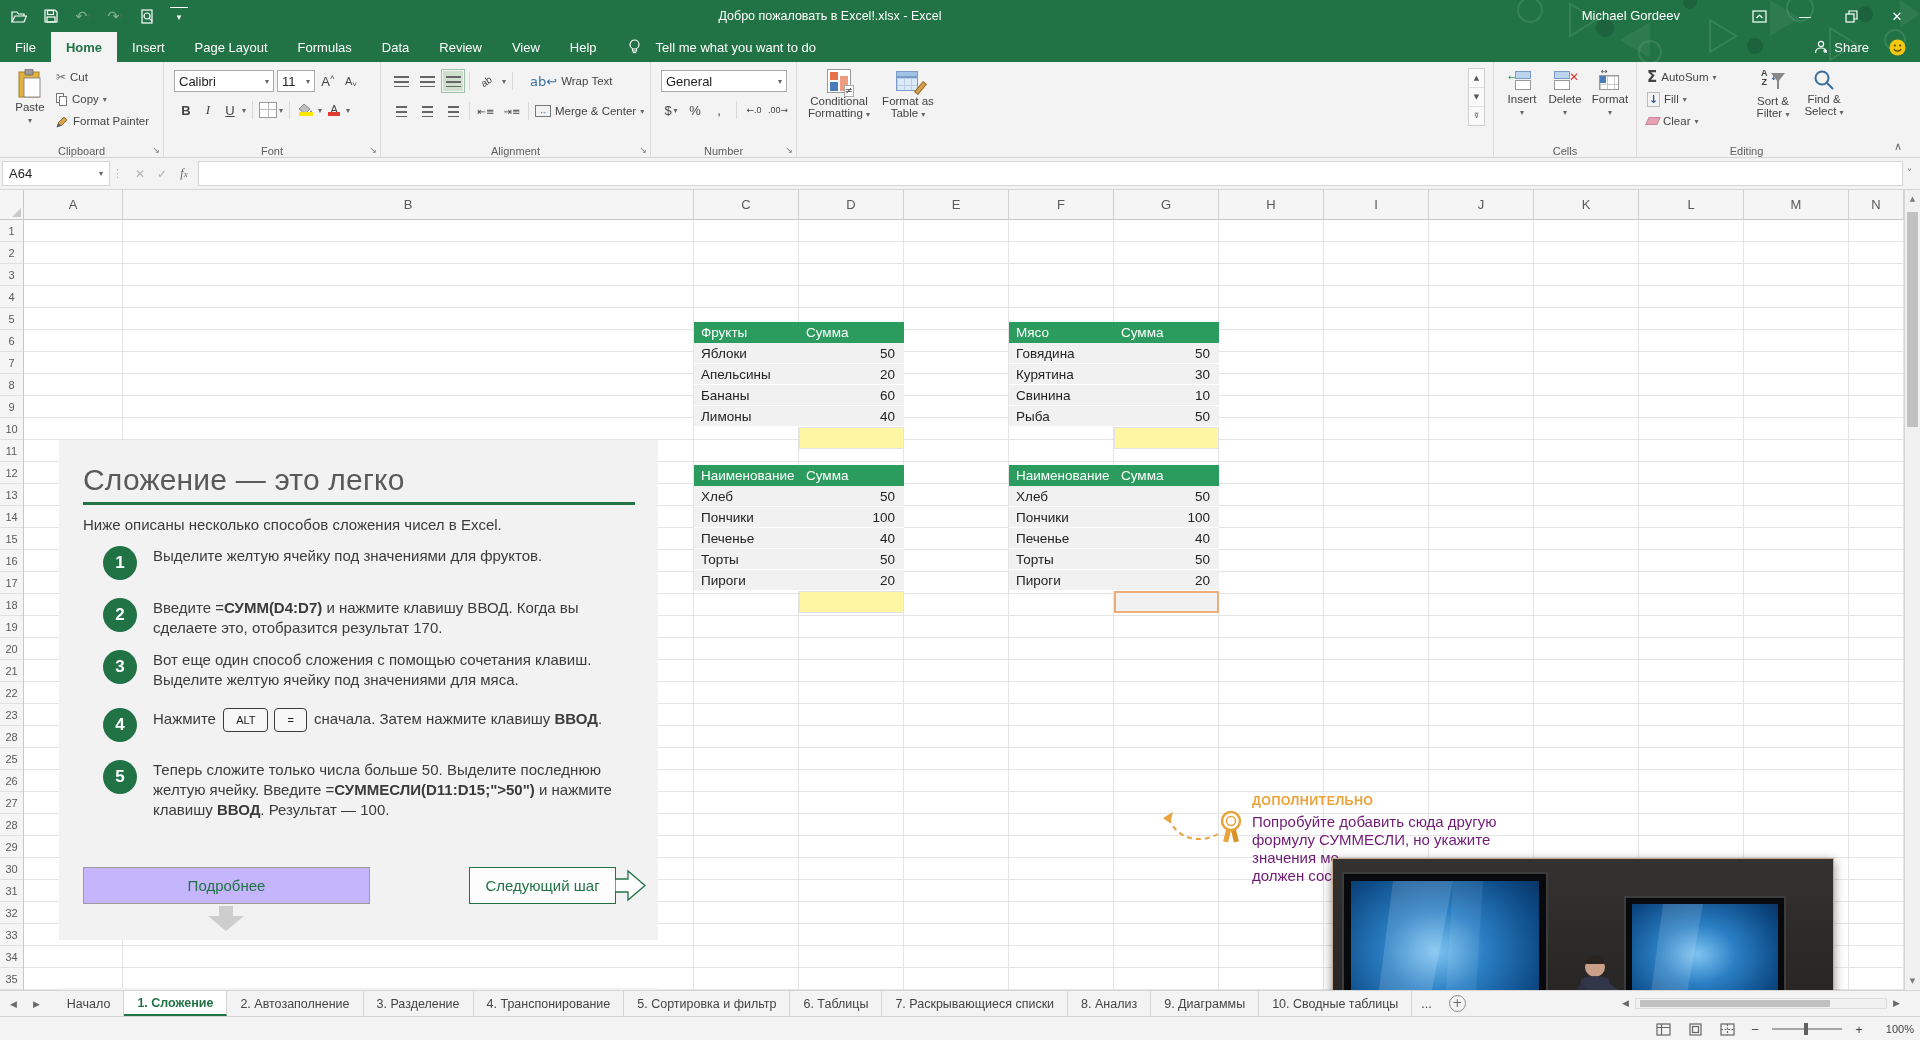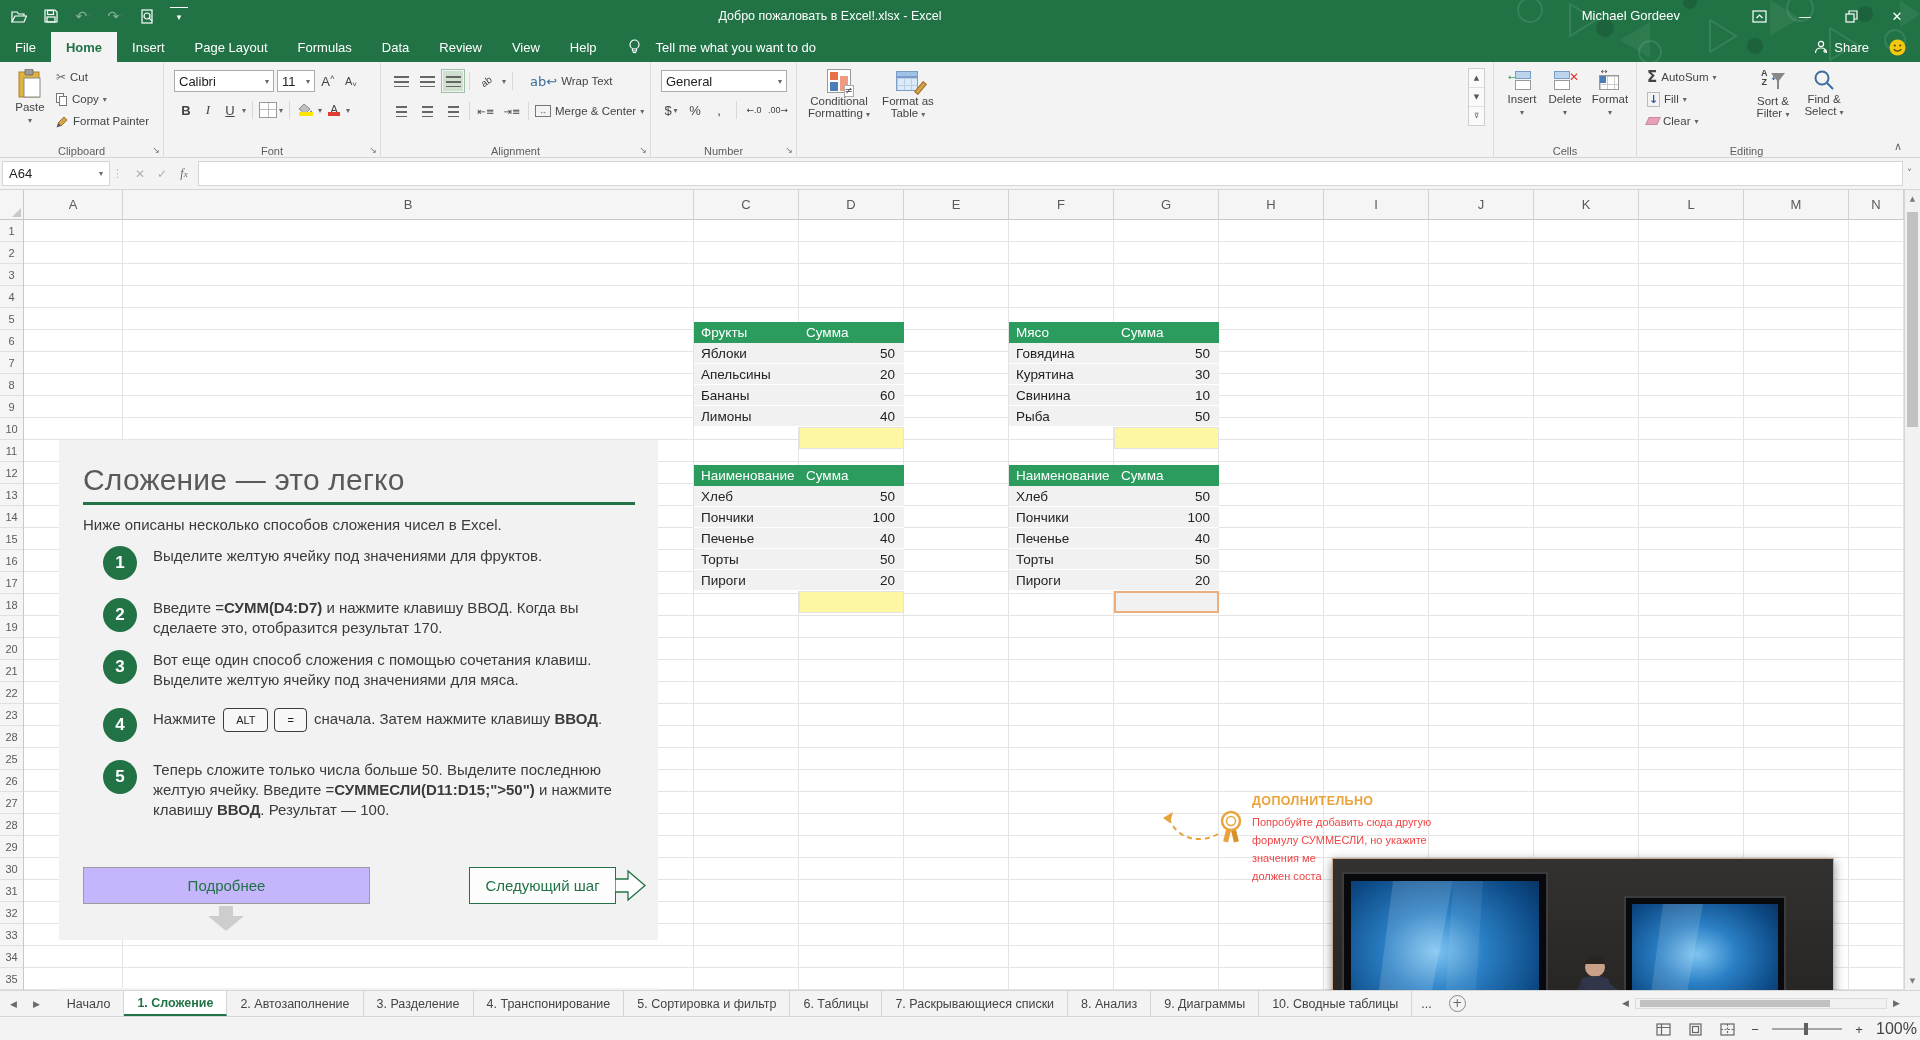--- a/index.html
+++ b/index.html
@@ -105,21 +105,21 @@
   .xl-tr { display:flex; height:21px; background:#f1f1f1; border-bottom:1px solid #fff; align-items:center; color:#222; }
   .xl-name { width:105px; padding-left:7px; }
   .xl-num { width:105px; text-align:right; padding-right:9px; }
   .xl-foot { position:absolute; left:105px; width:105px; height:22px; }
   .foot-yellow { background:#fdf7a3; border:1px solid #e3e3e3; }
   .foot-orange { background:#f1f1f1; border:2px solid #efae79; }
 
   
   #callout { position:absolute; left:1252px; top:604px; z-index:1; width:280px; }
   #callout-title { font-size:12.5px; font-weight:bold; color:#e8a33d; letter-spacing:.4px; }
-  .callout-line { font-size:11px; color:#ef4444; line-height:18px; white-space:nowrap; }
+  .callout-line { font-size:15px; color:#701a75; line-height:18px; white-space:nowrap; }
 
   
   #video { position:absolute; left:1332px; top:668px; width:502px; height:276px; z-index:5; box-shadow:0 3px 10px rgba(0,0,0,.45); border:1px solid #caa98f; }
 
   
   #vscroll { position:absolute; right:0; top:0; width:16px; bottom:0; background:#f1f1f1; border-left:1px solid #d5d5d5; }
   .scroll-arrow { position:absolute; left:0; width:15px; height:18px; display:flex; align-items:center; justify-content:center; font-size:7px; color:#7a7a7a; }
   #vthumb { position:absolute; left:2px; width:11px; background:#c1c1c1; }
 
   
@@ -134,21 +134,21 @@
   #htrack { flex:1; height:11px; background:#f1f1f1; border:1px solid #dcdcdc; position:relative; }
   #hthumb { position:absolute; left:4px; top:1px; bottom:1px; width:190px; background:#c1c1c1; }
 
   
   #statusbar { position:absolute; top:1016px; left:0; width:1920px; height:24px; background:#f3f3f3; border-top:1px solid #d5d5d5; z-index:26; }
   #status-right { position:absolute; right:6px; top:0; height:24px; display:flex; align-items:center; gap:10px; }
   .view-ic { display:flex; align-items:center; justify-content:center; width:22px; height:20px; }
   #zoom-track { width:70px; height:2px; background:#a6a6a6; position:relative; }
   #zoom-thumb { position:absolute; left:32px; top:-5px; width:4px; height:12px; background:#606060; }
   .zoom-sign { font-size:13px; color:#444; width:14px; text-align:center; }
-  #zoom-pct { font-size:16px; color:#444; width:38px; text-align:right; }
+  #zoom-pct { font-size:11px; color:#444; width:38px; text-align:right; }
 </style>
 </head>
 <body>
 
 <div id="app">
 
   <div id="chrome">
     <svg id="pattern" viewBox="0 0 420 62">
       <g stroke="rgba(255,255,255,0.10)" fill="none" stroke-width="2">
         <circle cx="30" cy="10" r="12"></circle>

